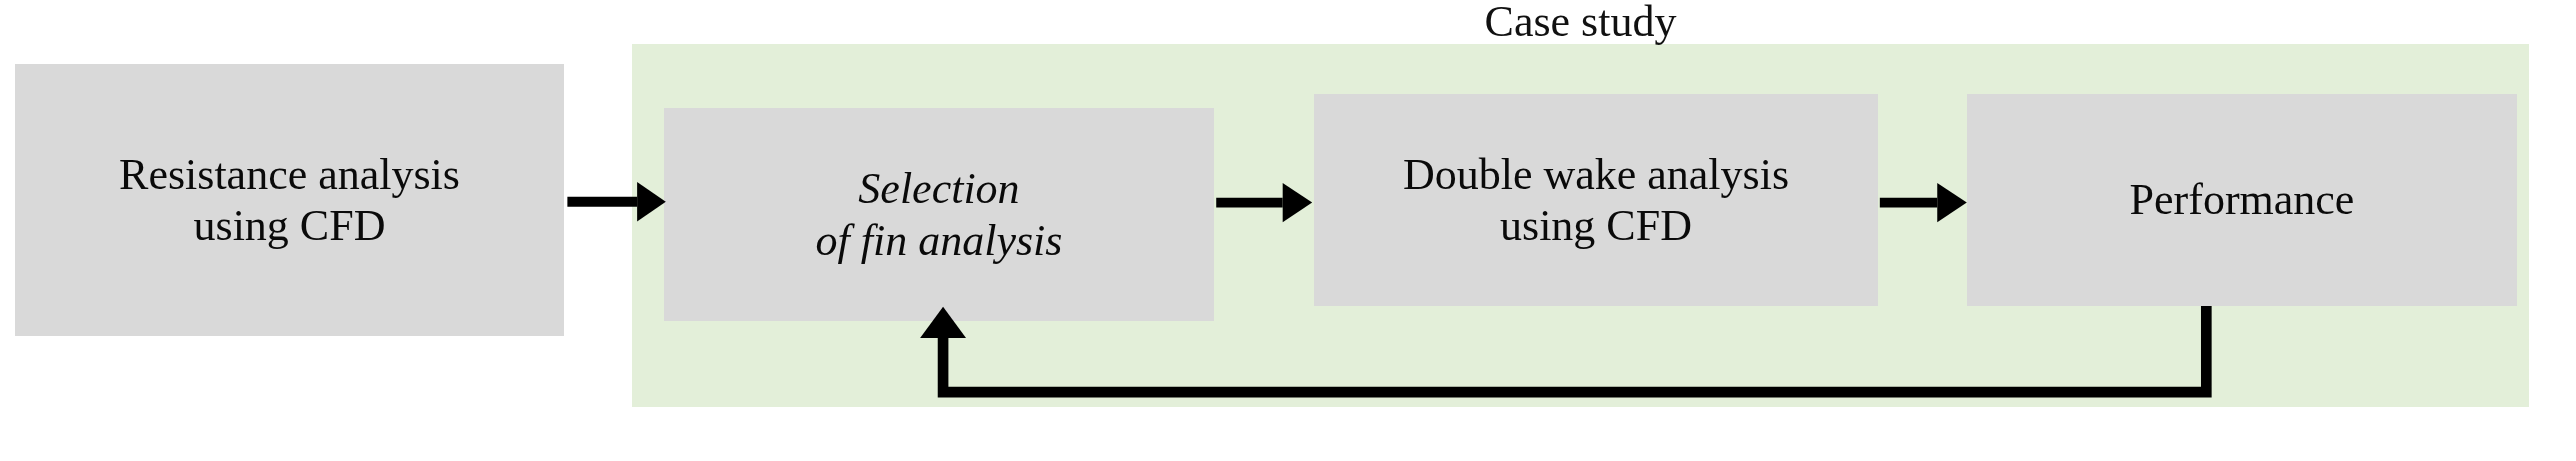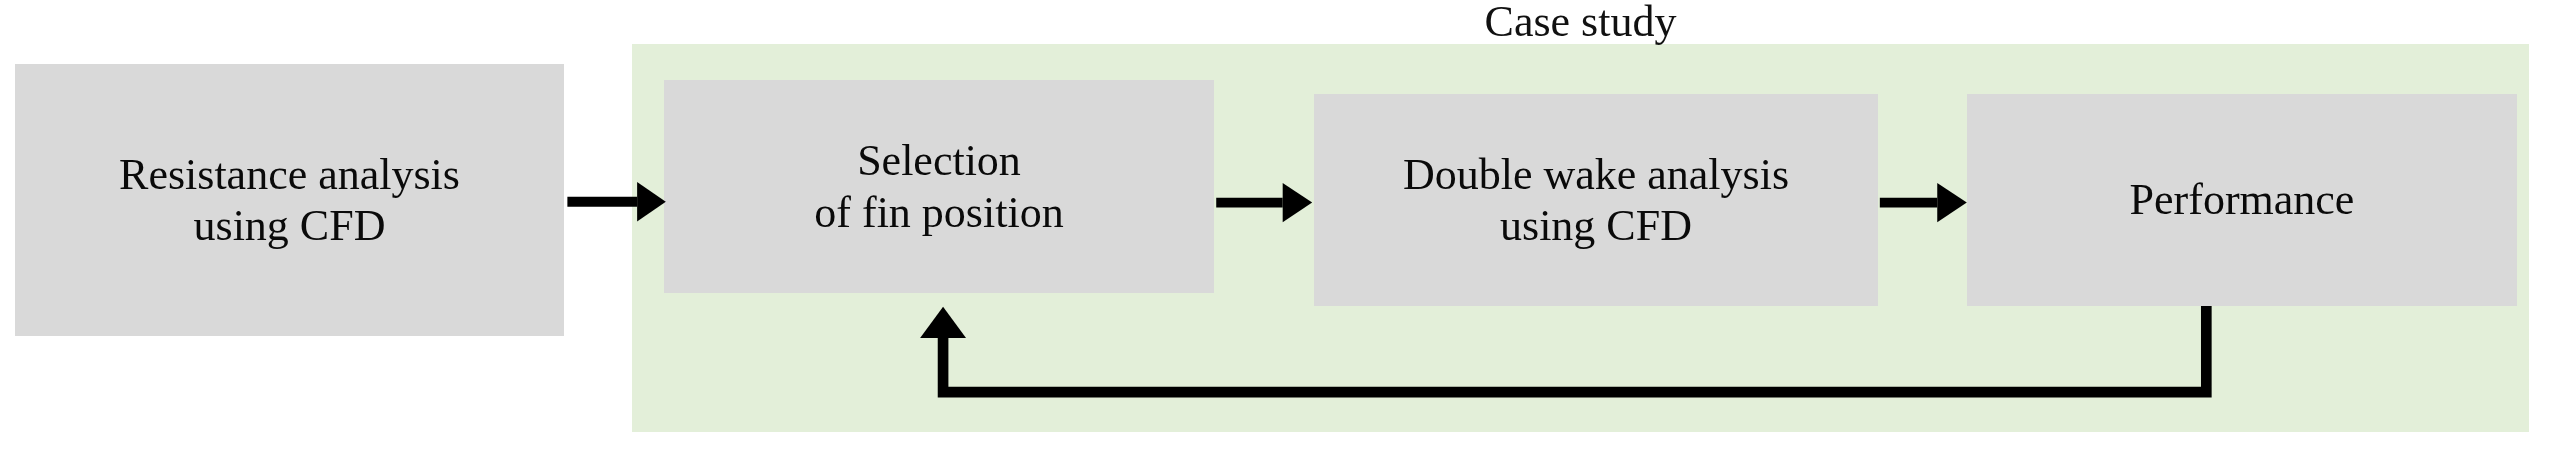--- a/index.html
+++ b/index.html
@@ -3,21 +3,21 @@
 <meta charset="utf-8">
 <style>
   html, body {
     margin: 0;
     padding: 0;
     background: #ffffff;
   }
   #canvas {
     position: relative;
     width: 2576px;
-    height: 461px;
+    height: 407px;
     background: #ffffff;
     overflow: hidden;
     font-family: "Liberation Serif", "DejaVu Serif", serif;
   }
   .panel {
     position: absolute;
     left: 632px;
     top: 44px;
     width: 1897px;
     height: 388px;
@@ -43,21 +43,21 @@
     align-items: center;
     justify-content: center;
     text-align: center;
     font-size: 44px;
     line-height: 1.16;
     box-sizing: border-box;
     padding: 0 5px;
   }
   .node span { display: block; }
   #node-bare-hull  { left: 15px;   top: 64px;  width: 549px; height: 272px; }
-  #node-fin-pos    { left: 664px;  top: 80px; width: 550px; height: 213px; }
+  #node-fin-pos    { left: 664px;  top: 108px; width: 550px; height: 213px; font-style: italic; }
   #node-double     { left: 1314px; top: 94px; width: 564px; height: 212px; }
   #node-perf       { left: 1967px; top: 94px; width: 550px; height: 212px; }
 
   .arrow-svg {
     position: absolute;
     left: 0;
     top: 0;
     width: 2576px;
     height: 461px;
     pointer-events: none;
@@ -75,21 +75,21 @@
   <div class="node" id="node-bare-hull">
     <div>
       <span>Resistance analysis</span>
       <span>using CFD</span>
     </div>
   </div>
 
   <div class="node" id="node-fin-pos">
     <div>
       <span>Selection</span>
-      <span>of fin position</span>
+      <span>of fin analysis</span>
     </div>
   </div>
 
   <div class="node" id="node-double">
     <div>
       <span>Double wake analysis</span>
       <span>using CFD</span>
     </div>
   </div>
 

